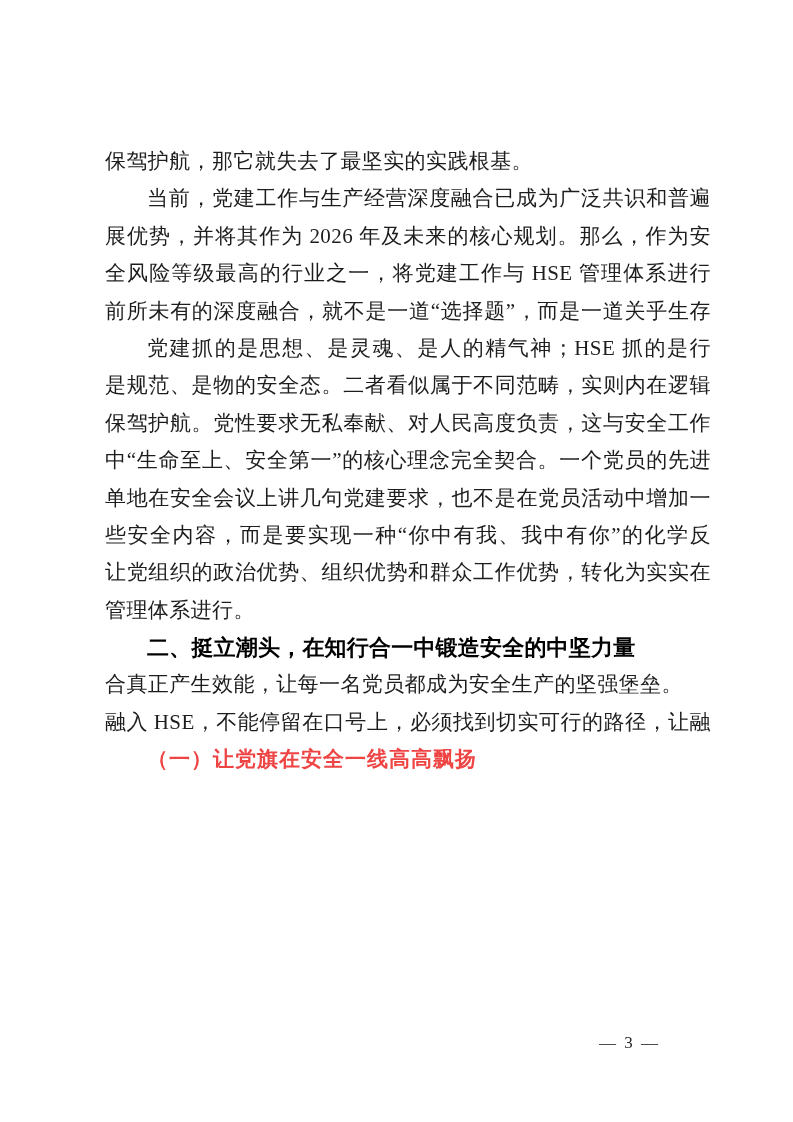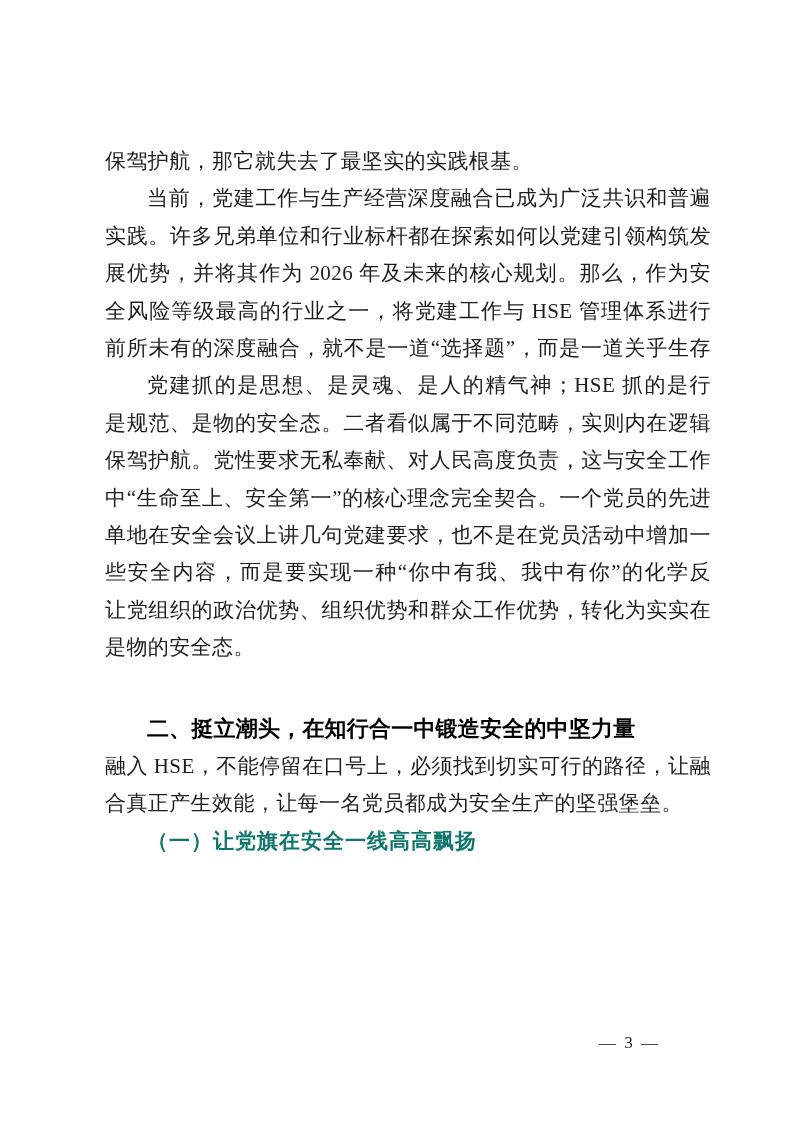--- a/index.html
+++ b/index.html
@@ -37,56 +37,54 @@
     text-align: justify;
     text-align-last: justify;
     text-justify: inter-ideograph;
   }
   .h1 {
     font-family: "Liberation Sans", "DejaVu Sans", sans-serif;
     font-weight: bold;
     font-size: 22px;
     color: #000000;
     letter-spacing: 0.2px;
-    margin-top: 44px;
   }
   .h2 {
     font-weight: bold;
     font-size: 21px;
-    color: #0f766e;
+    color: #ef4444;
     letter-spacing: 1px;
   }
   .footer {
     position: absolute;
     left: 599px;
     top: 1031px;
     font-size: 17px;
     line-height: 24px;
     letter-spacing: 2px;
     color: #2b2b2b;
   }
 </style>
 </head>
 <body>
 
 <div class="page">
   <div class="text-block">
     <div class="line">保驾护航，那它就失去了最坚实的实践根基。</div>
     <div class="line indent full">当前，党建工作与生产经营深度融合已成为广泛共识和普遍</div>
-    <div class="line full">实践。许多兄弟单位和行业标杆都在探索如何以党建引领构筑发</div>
     <div class="line full">展优势，并将其作为 2026 年及未来的核心规划。那么，作为安</div>
     <div class="line full">全风险等级最高的行业之一，将党建工作与 HSE 管理体系进行</div>
     <div class="line full">前所未有的深度融合，就不是一道“选择题”，而是一道关乎生存</div>
     <div class="line indent full">党建抓的是思想、是灵魂、是人的精气神；HSE 抓的是行为、</div>
     <div class="line full">是规范、是物的安全态。二者看似属于不同范畴，实则内在逻辑</div>
     <div class="line full">保驾护航。党性要求无私奉献、对人民高度负责，这与安全工作</div>
     <div class="line full">中“生命至上、安全第一”的核心理念完全契合。一个党员的先进</div>
     <div class="line full">单地在安全会议上讲几句党建要求，也不是在党员活动中增加一</div>
     <div class="line full">些安全内容，而是要实现一种“你中有我、我中有你”的化学反应，</div>
     <div class="line full">让党组织的政治优势、组织优势和群众工作优势，转化为实实在</div>
-    <div class="line">是物的安全态。</div>
+    <div class="line">管理体系进行。</div>
     <div class="line h1 indent">二、挺立潮头，在知行合一中锻造安全的中坚力量</div>
+    <div class="line">合真正产生效能，让每一名党员都成为安全生产的坚强堡垒。</div>
     <div class="line full">融入 HSE，不能停留在口号上，必须找到切实可行的路径，让融</div>
-    <div class="line">合真正产生效能，让每一名党员都成为安全生产的坚强堡垒。</div>
     <div class="line h2 indent">（一）让党旗在安全一线高高飘扬</div>
   </div>
   <div class="footer">— 3 —</div>
 </div>
 
 </body></html>

